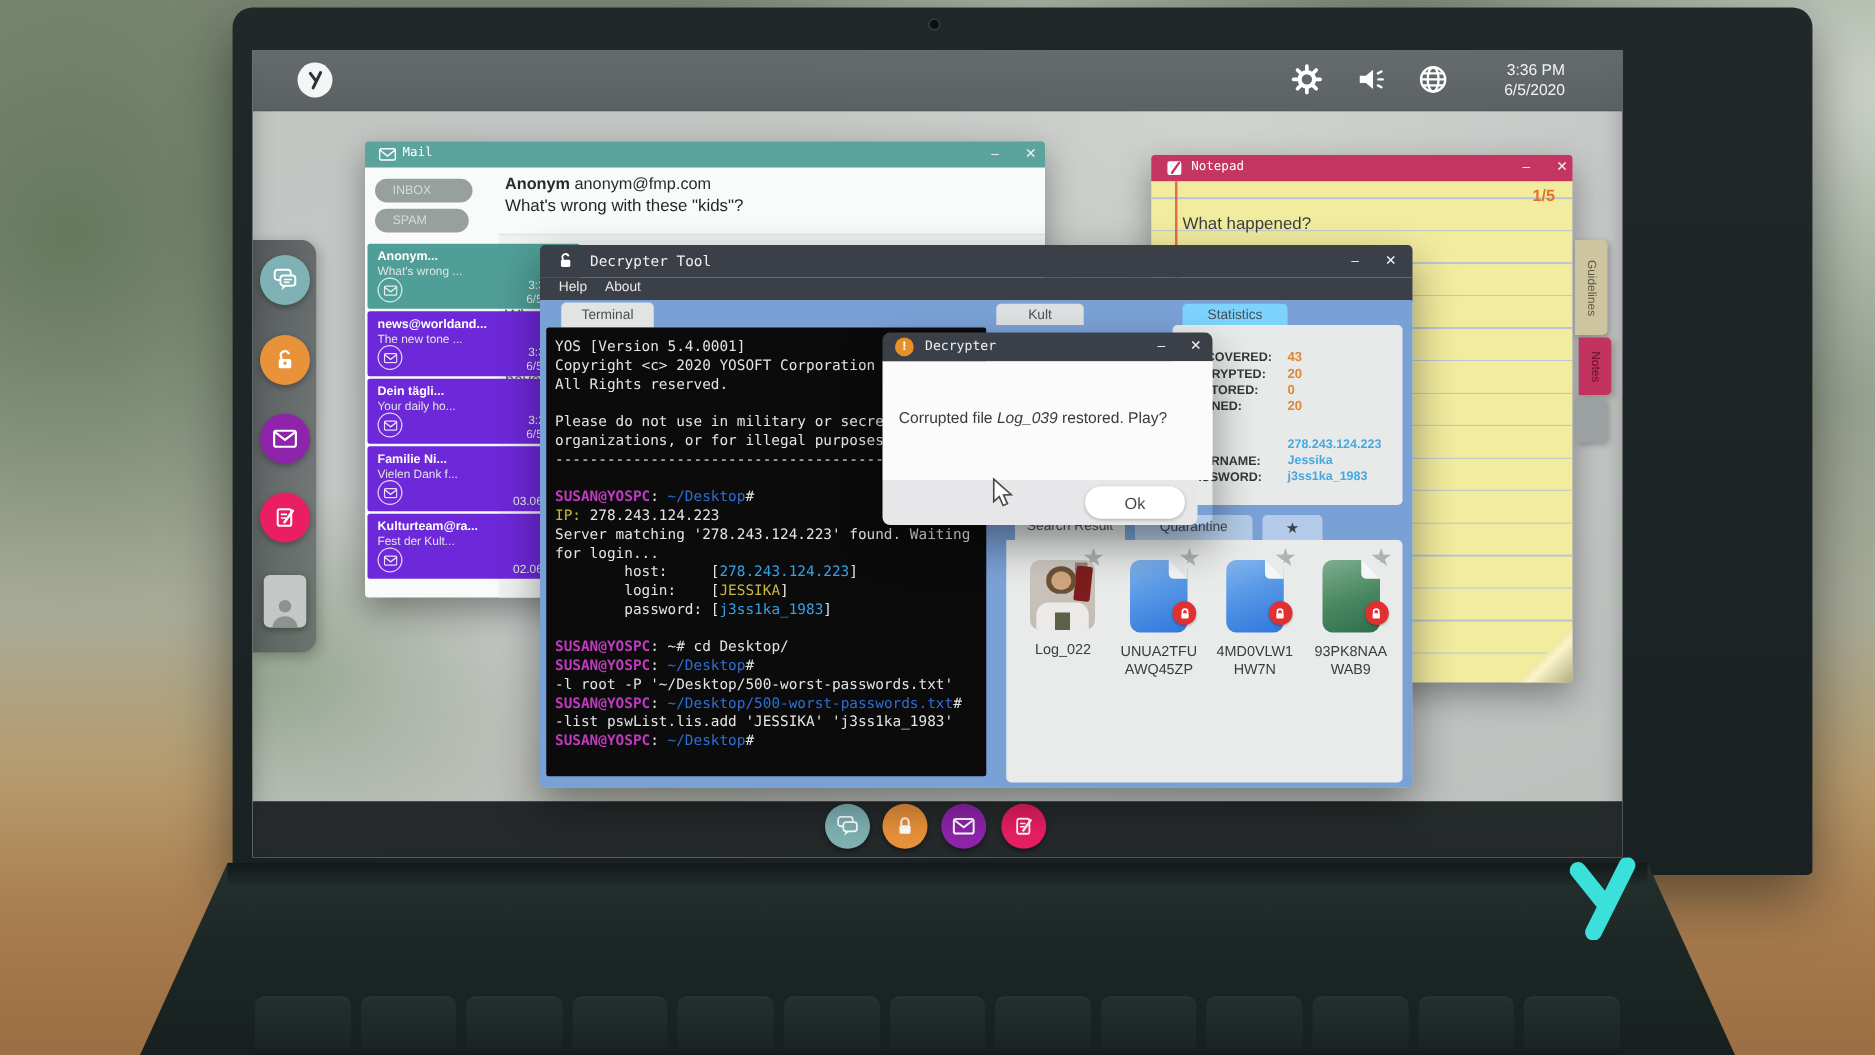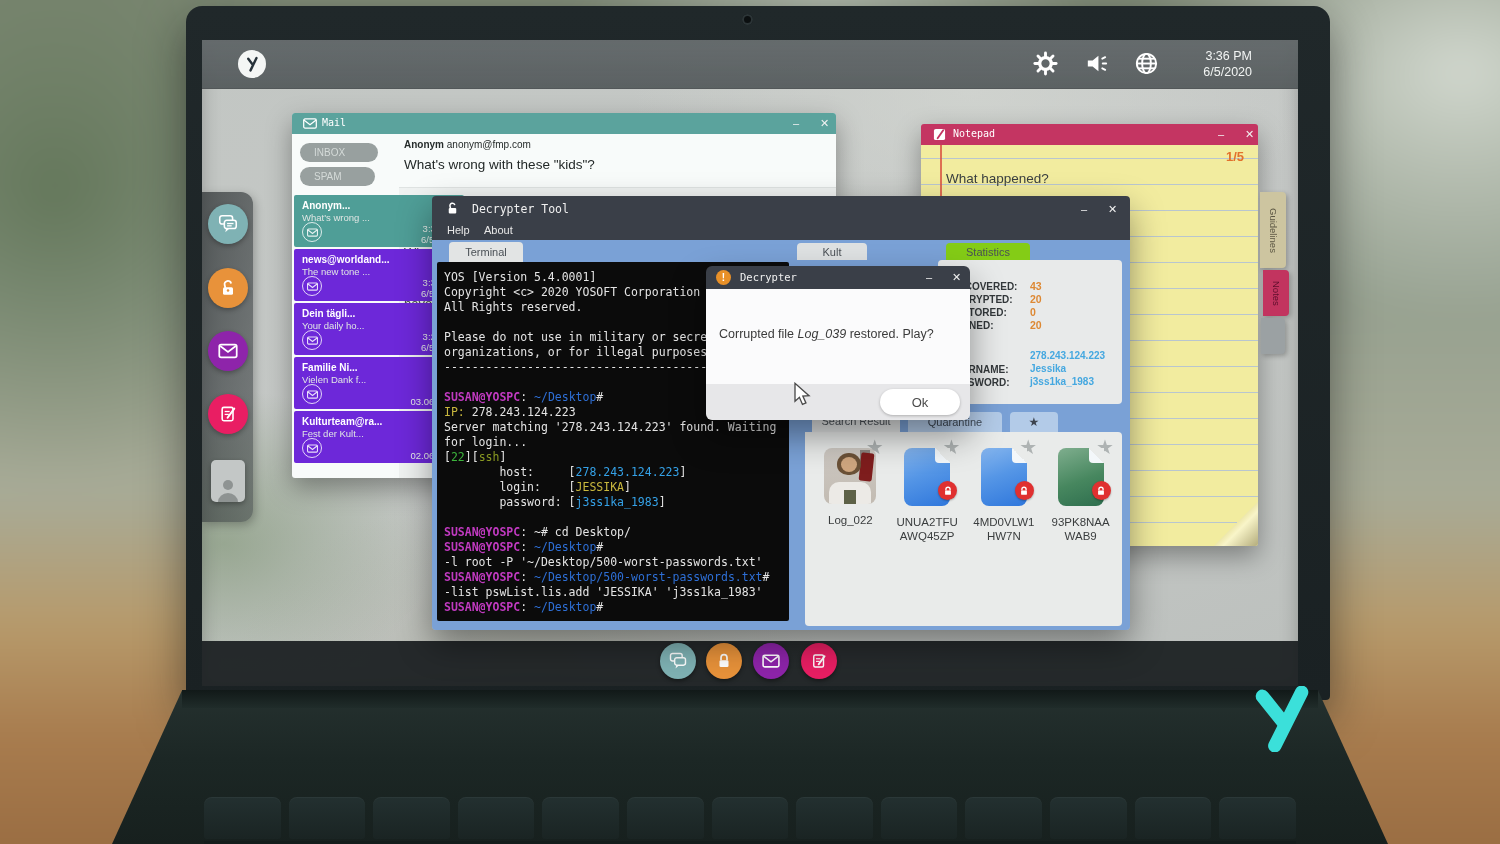--- a/index.html
+++ b/index.html
@@ -7,21 +7,21 @@
          font-family:"Liberation Sans",sans-serif;}
   
   .bg{position:absolute;inset:-40px;filter:blur(16px);
       background:
         radial-gradient(420px 420px at 6% 25%, rgba(86,108,76,.75), transparent 70%),
         radial-gradient(520px 380px at 95% 12%, rgba(228,233,226,.8), transparent 65%),
         radial-gradient(430px 300px at 55% 4%, rgba(206,214,205,.6), transparent 60%),
         radial-gradient(700px 230px at 50% 98%, rgba(122,90,59,.85), transparent 75%),
         linear-gradient(180deg,#7d8874 0%,#95a08f 35%,#a8ab97 58%,#b79a6b 72%,#a87c4e 84%,#96693f 100%);}
   
-  .laptop-top{position:absolute;left:186px;top:6px;width:1144px;height:694px;
+  .laptop-top{position:absolute;left:186px;top:6px;width:1264px;height:694px;
       background:linear-gradient(180deg,#20282a,#1a2123);border-radius:16px 16px 4px 4px;
       box-shadow:0 18px 45px rgba(15,15,15,.5);}
   .webcam{position:absolute;left:556px;top:8px;width:11px;height:11px;border-radius:50%;
       background:#0b0f10;box-shadow:inset 0 0 0 2px #2c3537;}
   .deck{position:absolute;left:112px;top:690px;width:1276px;height:154px;
       clip-path:polygon(5.5% 0,94.5% 0,100% 100%,0 100%);
       background:linear-gradient(180deg,#25312f,#1c2725 45%,#17201e);}
   .hinge{position:absolute;top:0;left:70px;right:70px;height:18px;
       background:linear-gradient(180deg,#111918,#202c2a);}
   .keys{position:absolute;bottom:5px;left:92px;right:92px;height:42px;display:flex;gap:8px;}
@@ -63,21 +63,21 @@
   .winbtn{font-size:11px;color:#f2f2f2;line-height:21px;position:absolute;top:0;cursor:default;}
   
   .win-mail{position:absolute;left:90px;top:73px;width:544px;height:365px;background:#f8fbfa;
       border-radius:3px;box-shadow:0 10px 26px rgba(0,0,0,.35);z-index:10;}
   .mail-titlebar{position:absolute;left:0;top:0;right:0;height:21px;background:#5ba39d;
       border-radius:3px 3px 0 0;}
   .mail-title{position:absolute;left:30px;top:4px;font-family:"DejaVu Sans Mono",monospace;
       font-size:10px;color:#fff;}
   .mail-folder{position:absolute;left:8px;height:19px;border-radius:10px;background:#98a09f;
       color:#d4dad8;font-size:10px;display:flex;align-items:center;padding:0 14px;box-sizing:border-box;}
-  .mail-sender{position:absolute;left:112px;top:26px;font-size:10px;color:#262c2b;}
+  .mail-sender{position:absolute;left:112px;top:26px;font-size:13px;color:#262c2b;}
   .mail-subject{position:absolute;left:112px;top:44px;font-size:13.5px;color:#222827;}
   .mail-divider{position:absolute;left:107px;top:74px;width:437px;height:1px;background:#dfe3e2;}
   .mail-bodypanel{position:absolute;left:107px;top:75px;width:437px;height:290px;background:#eff2f1;}
   .mail-bodytext{position:absolute;left:5px;top:5px;font-size:13px;line-height:17px;color:#474e4d;
       white-space:pre;}
   .mail-list{position:absolute;left:2px;top:82px;width:170px;}
   .mail-item{position:relative;height:52px;margin-bottom:2px;border-radius:2px;background:#6d28d9;}
   .mail-item.sel{background:#4f9e97;}
   .mi-name{position:absolute;left:8px;top:5px;right:1px;font-size:10px;font-weight:bold;color:#fff;
       white-space:nowrap;overflow:hidden;}
@@ -175,21 +175,21 @@
   .dlg-titlebar{position:absolute;left:0;top:0;right:0;height:23px;background:#3a3f48;
       border-radius:6px 6px 0 0;}
   .dlg-warn{position:absolute;left:10px;top:4px;width:15px;height:15px;border-radius:50%;
       background:#e89028;color:#fff;font-size:10px;font-weight:bold;display:flex;
       align-items:center;justify-content:center;}
   .dlg-title{position:absolute;left:34px;top:5px;font-family:"DejaVu Sans Mono",monospace;
       font-size:10.5px;color:#f0f0f0;}
   .dlg-body{position:absolute;left:0;top:23px;right:0;height:95px;background:#fbfbfc;}
   .dlg-msg{position:absolute;left:13px;top:38px;font-size:12.5px;color:#3b3b3b;}
   .dlg-msg .fname{font-style:italic;}
-  .dlg-footer{position:absolute;left:0;bottom:0;right:0;height:36px;background:#e7e7e9;
+  .dlg-footer{position:absolute;left:0;bottom:0;right:12px;height:36px;background:#e7e7e9;
       border-radius:0 0 6px 6px;}
   .ok-btn{position:absolute;right:10px;top:5px;width:80px;height:26px;background:#fff;
       border-radius:13px;font-size:13px;color:#4a4a4a;display:flex;align-items:center;
       justify-content:center;box-shadow:0 1px 3px rgba(0,0,0,.25);}
   .cursor{position:absolute;left:591px;top:342px;z-index:60;}
 </style>
 </head>
 <body>
 
 <div class="stage">
@@ -396,36 +396,35 @@
           <span class="winbtn" style="left:649px;top:3px">–</span>
           <span class="winbtn" style="left:676px;top:3px">✕</span>
         </div>
         <div class="dec-menubar">
           <span class="dec-menu" style="left:15px">Help</span>
           <span class="dec-menu" style="left:52px">About</span>
         </div>
         <div class="dec-body" style="background: rgb(122, 161, 214);">
           <div class="tab" style="left:17px;top:2px;width:74px;height:20px">Terminal</div>
           <div class="tab" style="left:365px;top:3px;width:70px;height:17px;background:#dee1e2">Kult</div>
-          <div class="tab" style="left:514px;top:3px;width:84px;height:17px;background:#84cc16">Statistics</div>
+          <div class="tab" style="left:514px;top:3px;width:84px;height:17px;background:#7dd3fc">Statistics</div>
 
           <div class="terminal">
               <div class="t-line"><span class="tc-w">YOS [Version 5.4.0001]</span></div>
               <div class="t-line"><span class="tc-w">Copyright &lt;c&gt; 2020 YOSOFT Corporation</span></div>
               <div class="t-line"><span class="tc-w">All Rights reserved.</span></div>
               <div class="t-line"></div>
               <div class="t-line"><span class="tc-w">Please do not use in military or secret</span></div>
               <div class="t-line"><span class="tc-w">organizations, or for illegal purposes.</span></div>
               <div class="t-line"><span class="tc-w">---------------------------------------------</span></div>
               <div class="t-line"></div>
               <div class="t-line"><span class="tc-m">SUSAN@YOSPC</span><span class="tc-w">: </span><span class="tc-b">~/Desktop</span><span class="tc-w">#</span></div>
               <div class="t-line"><span class="tc-y">IP: </span><span class="tc-w">278.243.124.223</span></div>
               <div class="t-line"><span class="tc-w">Server matching '278.243.124.223' found. Waiting</span></div>
               <div class="t-line"><span class="tc-w">for login...</span></div>
-              <div class="t-line"><span class="tc-w">[</span><span class="tc-g">22</span><span class="tc-w">][</span><span class="tc-o">ssh</span><span class="tc-w">]</span></div>
               <div class="t-line"><span class="tc-w">        host:     [</span><span class="tc-c">278.243.124.223</span><span class="tc-w">]</span></div>
               <div class="t-line"><span class="tc-w">        login:    [</span><span class="tc-y">JESSIKA</span><span class="tc-w">]</span></div>
               <div class="t-line"><span class="tc-w">        password: [</span><span class="tc-c">j3ss1ka_1983</span><span class="tc-w">]</span></div>
               <div class="t-line"></div>
               <div class="t-line"><span class="tc-m">SUSAN@YOSPC</span><span class="tc-w">: ~# cd Desktop/</span></div>
               <div class="t-line"><span class="tc-m">SUSAN@YOSPC</span><span class="tc-w">: </span><span class="tc-b">~/Desktop</span><span class="tc-w">#</span></div>
               <div class="t-line"><span class="tc-w">-l root -P '~/Desktop/500-worst-passwords.txt'</span></div>
               <div class="t-line"><span class="tc-m">SUSAN@YOSPC</span><span class="tc-w">: </span><span class="tc-b">~/Desktop/500-worst-passwords.txt</span><span class="tc-w">#</span></div>
               <div class="t-line"><span class="tc-w">-list pswList.lis.add 'JESSIKA' 'j3ss1ka_1983'</span></div>
               <div class="t-line"><span class="tc-m">SUSAN@YOSPC</span><span class="tc-w">: </span><span class="tc-b">~/Desktop</span><span class="tc-w">#</span></div>

